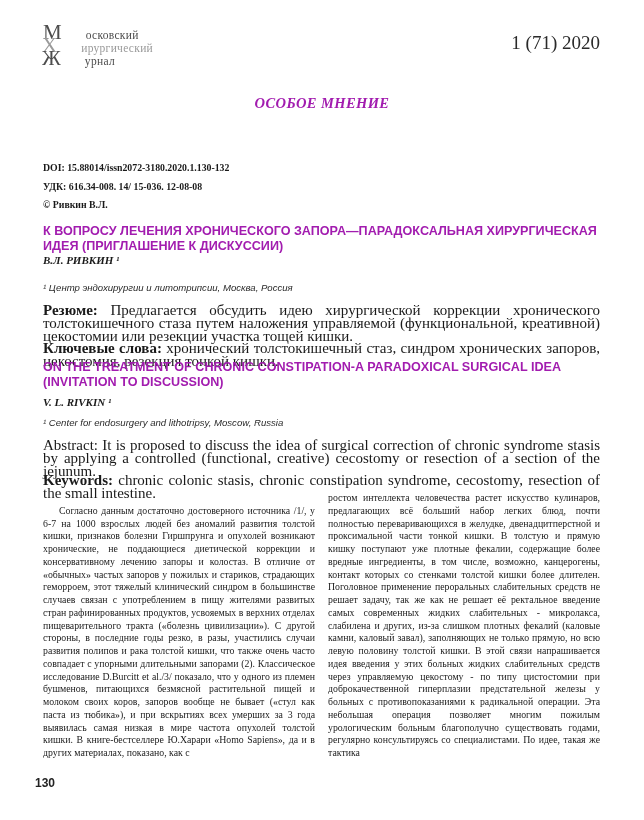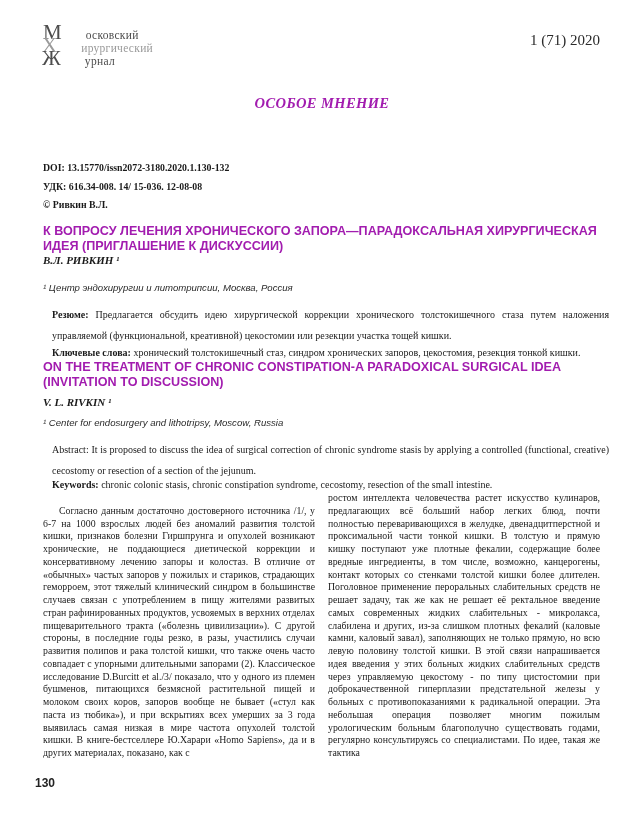--- a/index.html
+++ b/index.html
@@ -14,21 +14,21 @@
   .abs { position: absolute; }
 
   
   .logo { left: 43px; top: 26px; color: #4d4d4d; }
   .logo-line { display: flex; align-items: baseline; height: 13px; white-space: nowrap; }
   .logo-initial { font-size: 21px; line-height: 13px; font-family: "Liberation Serif", serif; }
   .logo-rest { font-size: 11.5px; letter-spacing: 0.3px; margin-left: 24px; }
   .logo-line.l2 { color: #9a9a9a; margin-left: -1px; }
   .logo-line.l3 { margin-left: -1px; }
 
-  .issue { right: 44px; top: 32px; font-size: 15px; color: #2a2a2a; }
+  .issue { right: 44px; top: 32px; font-size: 19px; color: #2a2a2a; }
 
   .section-heading {
     left: 0; top: 95px; width: 100%;
     text-align: center;
     font-weight: bold; font-style: italic;
     font-size: 14.5px; letter-spacing: 0.4px;
     color: #a21caf;
   }
 
   .meta-line { left: 43px; font-weight: bold; font-size: 9.8px; color: #1a1a1a; }
@@ -50,22 +50,22 @@
   .author-en { top: 396px; }
 
   .affil {
     left: 43px; font-style: italic; font-size: 9.6px;
     font-family: "Liberation Sans", sans-serif; color: #2a2a2a;
   }
   .affil-ru { top: 282px; }
   .affil-en { top: 417px; }
 
   .abstract, .keywords {
-    left: 52px; width: 557px;
-    font-size: 10px; line-height: 21px;
+    left: 43px; width: 557px;
+    font-size: 15px; line-height: 13px;
     text-align: justify; color: #1a1a1a;
   }
   .abstract-ru { top: 304px; }
   .keywords-ru { top: 342px; }
   .abstract-en { top: 439px; }
   .keywords-en { top: 474px; }
   .lbl-bold { font-weight: bold; }
   .lbl-bold-italic { font-weight: bold; }
 
   .columns {
@@ -103,21 +103,21 @@
   <div class="logo-line l3">
     <span class="logo-initial">Ж</span>
       <span class="logo-rest">урнал</span>
   </div>
 </div>
 
 <div class="abs issue">1 (71) 2020</div>
 
 <div class="abs section-heading">ОСОБОЕ МНЕНИЕ</div>
 
-<div class="abs meta-line meta-doi">DOI: 13.15770/issn2072-3180.2020.1.130-132</div>
+<div class="abs meta-line meta-doi">DOI: 15.88014/issn2072-3180.2020.1.130-132</div>
 <div class="abs meta-line meta-udk">УДК: 616.34-008. 14/ 15-036. 12-08-08</div>
 <div class="abs meta-line meta-copy">© Ривкин В.Л.</div>
 
 <div class="abs title-ru">К ВОПРОСУ ЛЕЧЕНИЯ ХРОНИЧЕСКОГО ЗАПОРА—ПАРАДОКСАЛЬНАЯ ХИРУРГИЧЕСКАЯ ИДЕЯ (ПРИГЛАШЕНИЕ К ДИСКУССИИ)</div>
 <div class="abs author author-ru">В.Л. РИВКИН ¹</div>
 <div class="abs affil affil-ru">¹ Центр  эндохирургии  и  литотрипсии,  Москва, Россия</div>
 
 <div class="abs abstract abstract-ru">
   <span class="lbl-bold">Резюме:</span>
   <span>Предлагается обсудить идею хирургической коррекции хронического толстокишечного стаза путем наложения управляемой (функциональной, креативной) цекостомии или резекции участка тощей кишки.</span>

